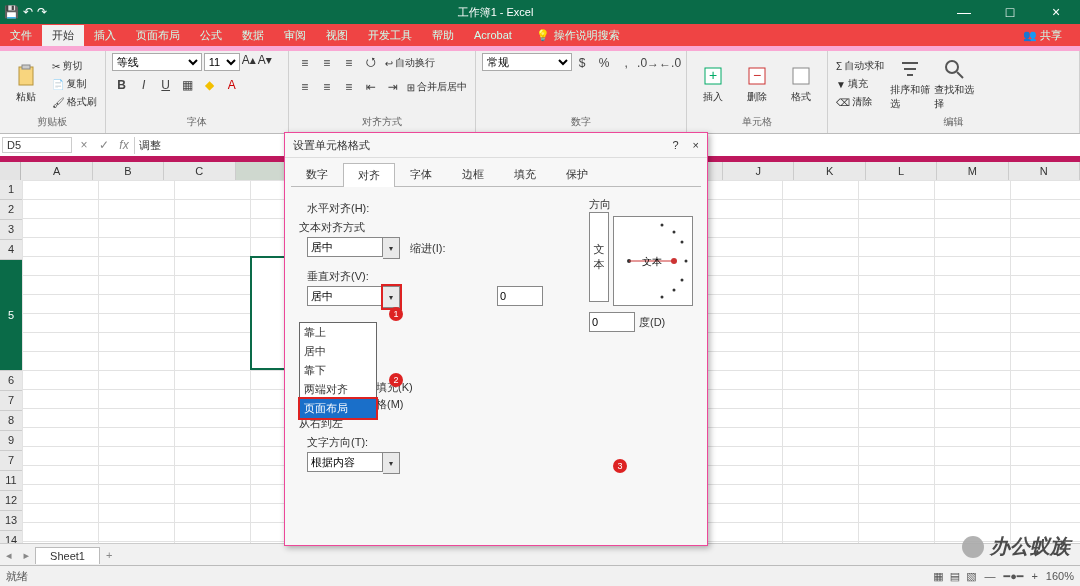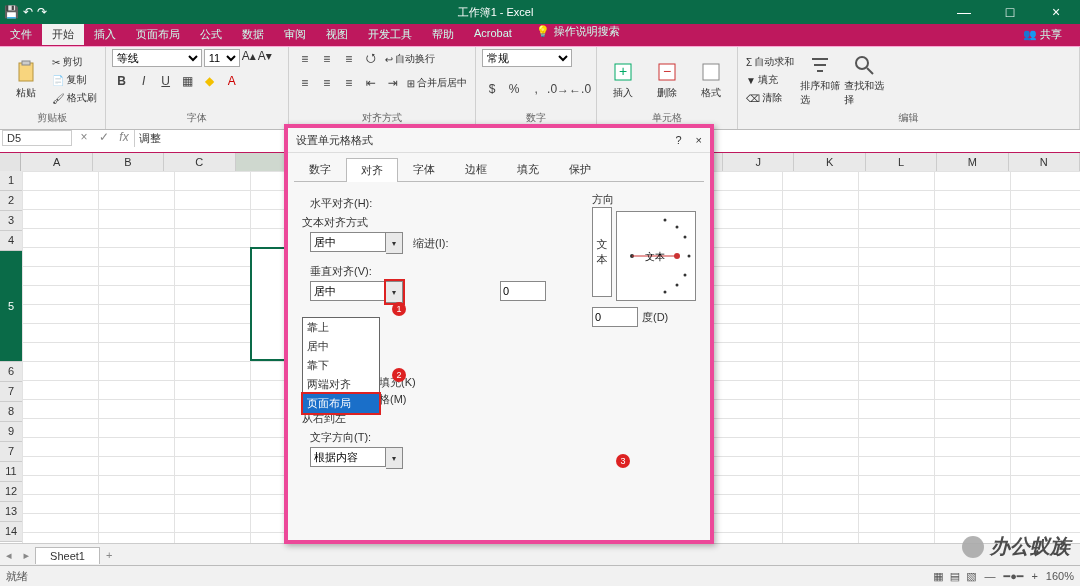--- a/index.html
+++ b/index.html
@@ -1,53 +1,53 @@
 <!DOCTYPE html>
 <html><head>
 <meta charset="utf-8">
 <style>
 html,body{margin:0;padding:0;font-family:"Microsoft YaHei","Segoe UI",sans-serif;font-size:12px;background:#fff;color:#333;overflow:hidden;width:1080px;height:586px;position:relative}
 .titlebar{height:24px;background:#0a6b48;color:#fff;display:flex;align-items:center;padding:0 4px}
 .titlebar .left{display:flex;gap:4px;align-items:center}
 .titlebar .center{flex:1;text-align:center;font-size:11px}
 .titlebar .right{display:flex;gap:6px;align-items:center}
 .titlebar .winbtn{width:40px;text-align:center;font-size:14px}
-.tabs{height:22px;background:#be185d;display:flex;align-items:flex-start;color:#cfe;border-bottom:1px solid #f9a8d4}
+.tabs{height:22px;background:#ef4444;display:flex;align-items:center;color:#cfe;border-bottom:5px solid #f9a8d4}
 .tabs .tab{padding:3px 10px;font-size:11px;cursor:pointer}
 .tabs .tab.active{background:#f1f1f1;color:#333}
 .tabs .tell{margin-left:14px;color:#cfe;font-size:11px;display:flex;align-items:center;gap:4px}
 .tabs .share{margin-left:auto;margin-right:10px;color:#cfe;font-size:11px;padding:3px 8px}
 .ribbon{height:82px;background:#f1f1f1;border-bottom:1px solid #bbb;display:flex;align-items:stretch}
 .ribgroup{border-right:1px solid #d0d0d0;padding:2px 6px;display:flex;flex-direction:column}
 .ribgroup .body{flex:1;display:flex;align-items:center;gap:4px}
 .ribgroup .label{text-align:center;font-size:10px;color:#666;padding-bottom:2px}
 .bigbtn{display:flex;flex-direction:column;align-items:center;justify-content:center;gap:2px;width:40px;height:60px}
 .bigbtn svg{width:24px;height:24px}
 .bigbtn span{font-size:10px}
 .smallstack{display:flex;flex-direction:column;gap:2px}
 .smallbtn{display:flex;align-items:center;gap:2px;font-size:10px;padding:1px 2px}
 select.rib,input.rib{font-size:11px;border:1px solid #aaa;background:#fff;height:18px}
 .iconrow{display:flex;gap:2px}
 .iconrow .ib{width:18px;height:18px;border:1px solid transparent;display:flex;align-items:center;justify-content:center;font-size:12px;color:#444}
-.formulabar{height:22px;border-bottom:1px solid #be185d;display:flex;align-items:flex-start;background:#fff}
+.formulabar{height:22px;border-bottom:6px solid #be185d;display:flex;align-items:center;background:#fff}
 .namebox{width:60px;border:1px solid #ccc;padding:1px 4px;font-size:11px;margin:0 2px}
 .fbbtn{width:20px;text-align:center;color:#888}
 .fxinput{flex:1;padding:1px 4px;font-size:11px;border-left:1px solid #ccc}
 .sheetarea{position:relative;height:400px;background:#fff}
 .colheads{position:absolute;top:0;left:0;right:0;height:18px;display:flex;background:#e9e9e9;border-bottom:1px solid #bbb}
 .corner{width:22px;border-right:1px solid #bbb;background:#e4e4e4}
 .ch{border-right:1px solid #ccc;text-align:center;font-size:11px;color:#333;line-height:18px}
 .rowheads{position:absolute;top:18px;left:0;width:22px;background:#e9e9e9;border-right:1px solid #bbb}
 .rh{height:19px;border-bottom:1px solid #ccc;text-align:center;font-size:11px;color:#333;line-height:19px}
 .rh.tall{height:110px;line-height:110px}
 .rh.sel{background:#cfd8cf}
 .rowheads .rh.sel{background:#0a6b48;color:#fff}
 .grid{position:absolute;top:18px;left:22px;right:0;bottom:0}
 .mergecell{position:absolute;border:2px solid #0a6b48;background:#fff;display:flex;align-items:center;justify-content:center;font-size:16px;left:228px;top:76px;width:140px;height:110px;text-align:center}
-.dialog{position:absolute;left:284px;top:124px;width:422px;height:412px;background:#f7f7f7;border:4px solid #ec4899;box-shadow:2px 2px 6px rgba(0,0,0,.3);z-index:50}
+.dialog{position:absolute;left:284px;top:132px;width:422px;height:412px;background:#f7f7f7;border:1px solid #ec4899;box-shadow:2px 2px 6px rgba(0,0,0,.3);z-index:50}
 .dlgtitle{height:24px;display:flex;align-items:center;padding:0 8px;font-size:11px;border-bottom:1px solid #ddd}
 .dlgtitle .sp{flex:1}
 .dlgtabs{display:flex;border-bottom:1px solid #bbb;margin:4px 6px 0 6px}
 .dlgtabs .dt{padding:4px 14px;font-size:11px;border:1px solid transparent;border-bottom:none;cursor:pointer}
 .dlgtabs .dt.active{background:#fff;border-color:#bbb;position:relative;top:1px}
 .dlgbody{padding:10px 14px;font-size:11px;position:relative;height:310px}
 .fieldlabel{font-size:11px;margin:4px 0 2px 0}
 .combo{display:flex}
 .combo input{width:68px;height:18px;border:1px solid #888;font-size:11px;padding:0 3px}
 .combo .cbtn{width:16px;height:20px;border:1px solid #888;border-left:none;background:#e9e9e9;display:flex;align-items:center;justify-content:center;font-size:8px}
@@ -188,21 +188,21 @@
         <div class="smallbtn">
             <span>⊞</span>
             <span>合并后居中</span>
           </div>
       </div>
     </div>
     <div class="label">对齐方式</div>
   </div>
 
   <div class="ribgroup" style="min-width:100px">
-    <div class="body" style="flex-direction:column;align-items:flex-start;gap:12px">
+    <div class="body" style="flex-direction:row;align-items:flex-start;gap:0">
       <select class="rib" style="width:90px"><option>常规</option></select>
       <div class="iconrow">
         <span class="ib">$</span>
         <span class="ib">%</span>
         <span class="ib">,</span>
         <span class="ib">.0→</span>
         <span class="ib">←.0</span>
       </div>
     </div>
     <div class="label">数字</div>

